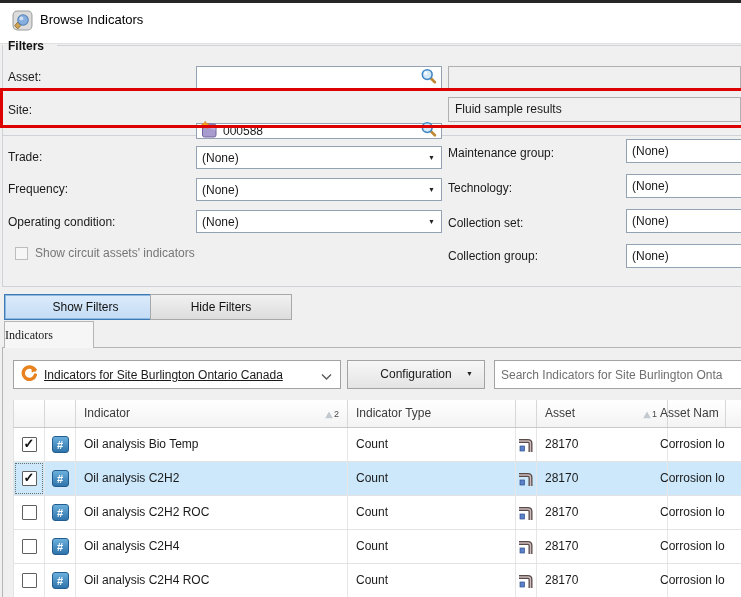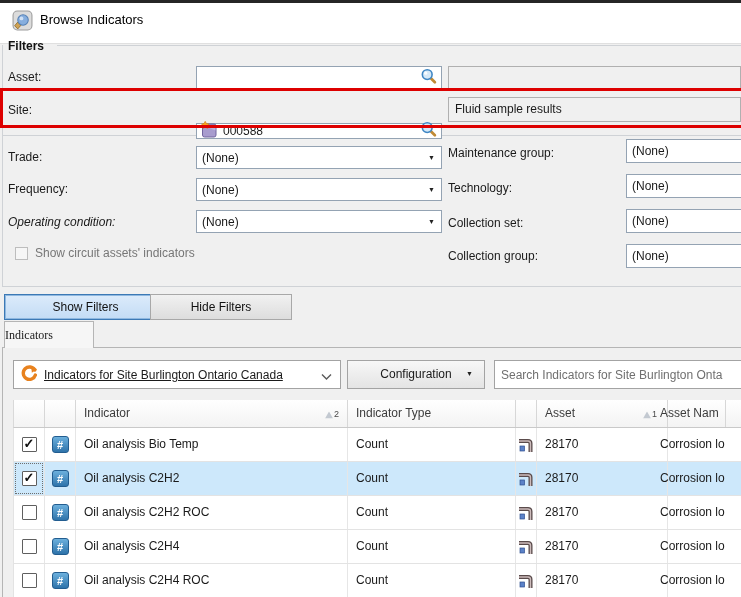--- a/index.html
+++ b/index.html
@@ -142,21 +142,21 @@
   <div class="lbl" style="left:8px; top:150px;">Trade:</div>
   <div class="combo" style="left:196px; top:146px; width:246px; height:23px;">
     <span class="val">(None)</span>
     <span class="arr">▼</span>
   </div>
   <div class="lbl" style="left:8px; top:182px;">Frequency:</div>
   <div class="combo" style="left:196px; top:178px; width:246px; height:23px;">
     <span class="val">(None)</span>
     <span class="arr">▼</span>
   </div>
-  <div class="lbl" style="left:8px; top:215px;font-style:italic;">Operating condition:</div>
+  <div class="lbl" style="left:8px; top:215px;">Operating condition:</div>
   <div class="combo" style="left:196px; top:210px; width:246px; height:23px;">
     <span class="val">(None)</span>
     <span class="arr">▼</span>
   </div>
 
   <div class="lbl" style="left:448px; top:146px;">Maintenance group:</div>
   <div class="combo" style="left:626px; top:139px; width:122px; height:24px;">
     <span class="val">(None)</span>
   </div>
   <div class="lbl" style="left:448px; top:181px;">Technology:</div>

